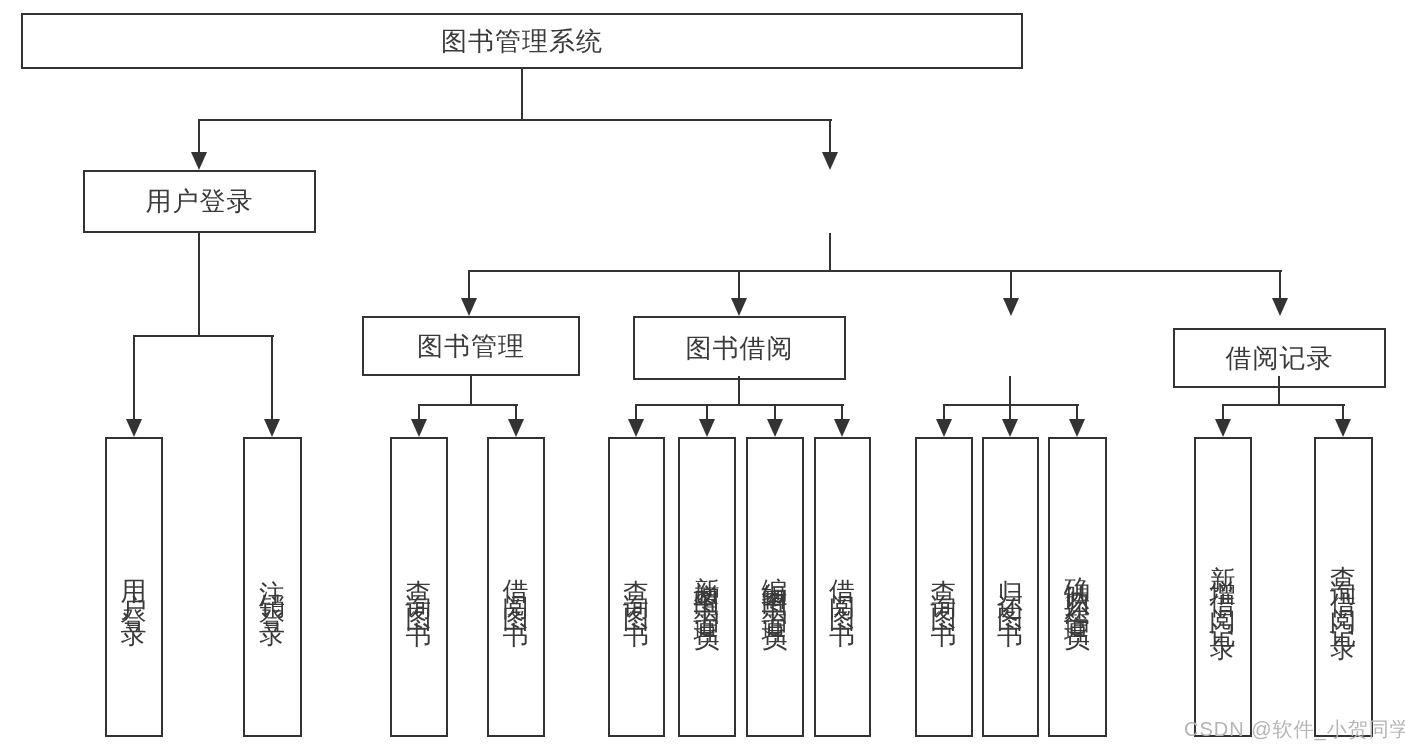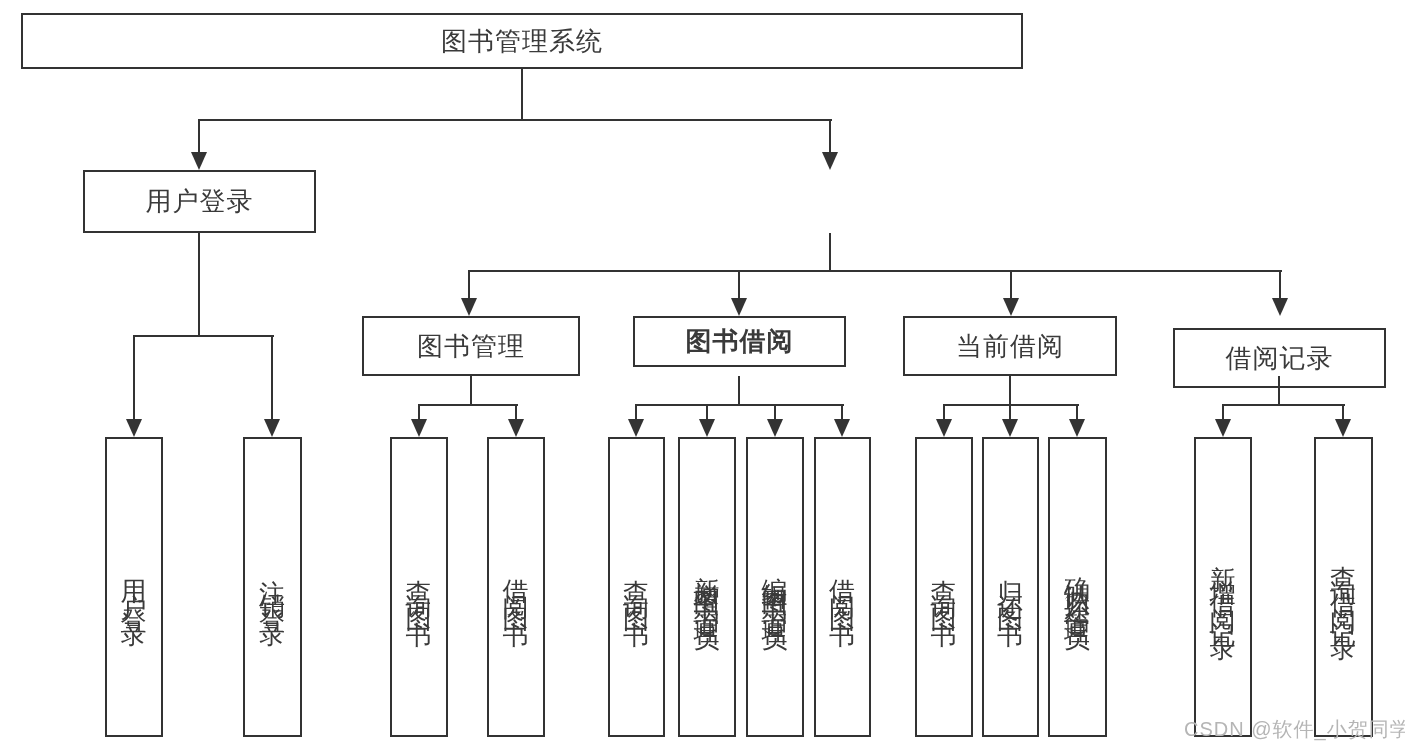--- a/index.html
+++ b/index.html
@@ -76,22 +76,21 @@
   <div class="vline" style="left:468px; top:270px; width:2px; height:28px;"></div>
   <div class="arrow" style="left:461px; top:298px;"></div>
   <div class="vline" style="left:738px; top:270px; width:2px; height:28px;"></div>
   <div class="arrow" style="left:731px; top:298px;"></div>
   <div class="vline" style="left:1010px; top:270px; width:2px; height:28px;"></div>
   <div class="arrow" style="left:1003px; top:298px;"></div>
   <div class="vline" style="left:1279px; top:270px; width:2px; height:28px;"></div>
   <div class="arrow" style="left:1272px; top:298px;"></div>
 
   <div class="box" style="left:362px; top:316px; width:218px; height:60px;">图书管理</div>
-  <div class="box" style="left:633px; top:316px; width:213px; height:51px;font-weight:bold;">图书借阅</div>
-  <div class="box" style="left:903px; top:316px; width:214px; height:60px;">当前借阅</div>
+  <div class="box" style="left:633px; top:316px; width:213px; height:64px;">图书借阅</div>
   <div class="box" style="left:1173px; top:316px; width:213px; height:60px;margin-top:12px;">借阅记录</div>
 
   <div class="vline" style="left:470px; top:376px; width:2px; height:30px;"></div>
   <div class="hline" style="left:418px; top:404px; width:100px; height:2px;"></div>
   <div class="vline" style="left:418px; top:404px; width:2px; height:15px;"></div>
   <div class="arrow" style="left:411px; top:419px;"></div>
   <div class="vline" style="left:515px; top:404px; width:2px; height:15px;"></div>
   <div class="arrow" style="left:508px; top:419px;"></div>
 
   <div class="vline" style="left:738px; top:376px; width:2px; height:30px;"></div>

